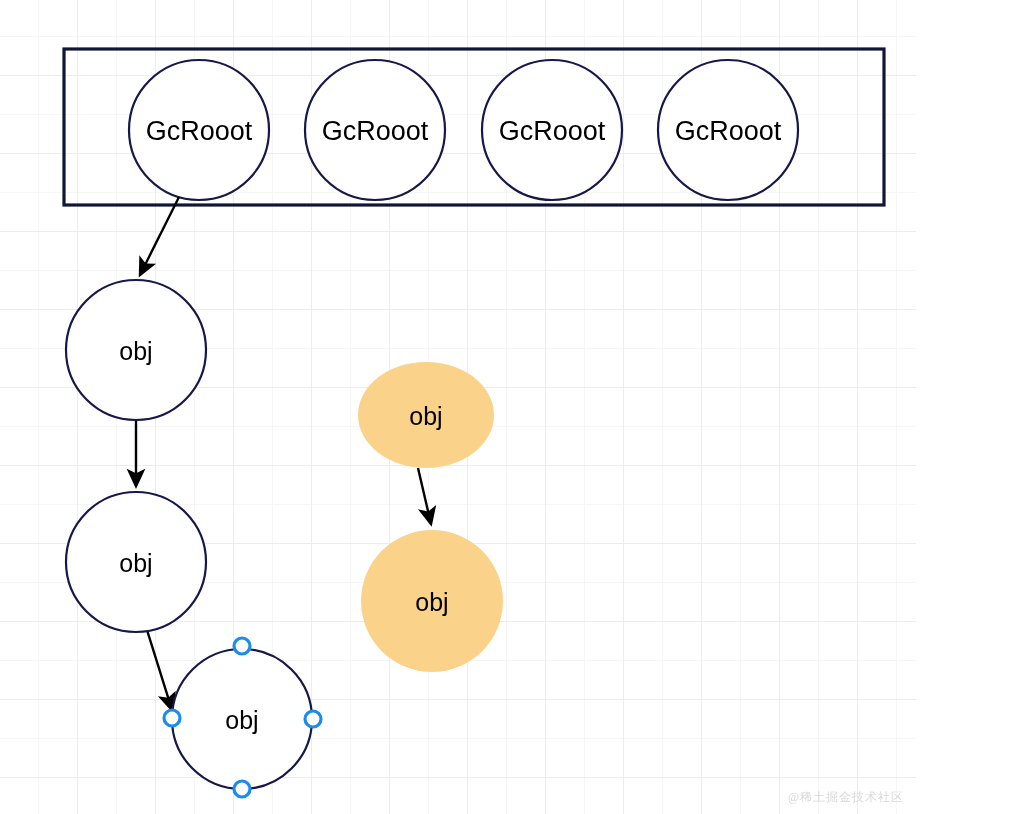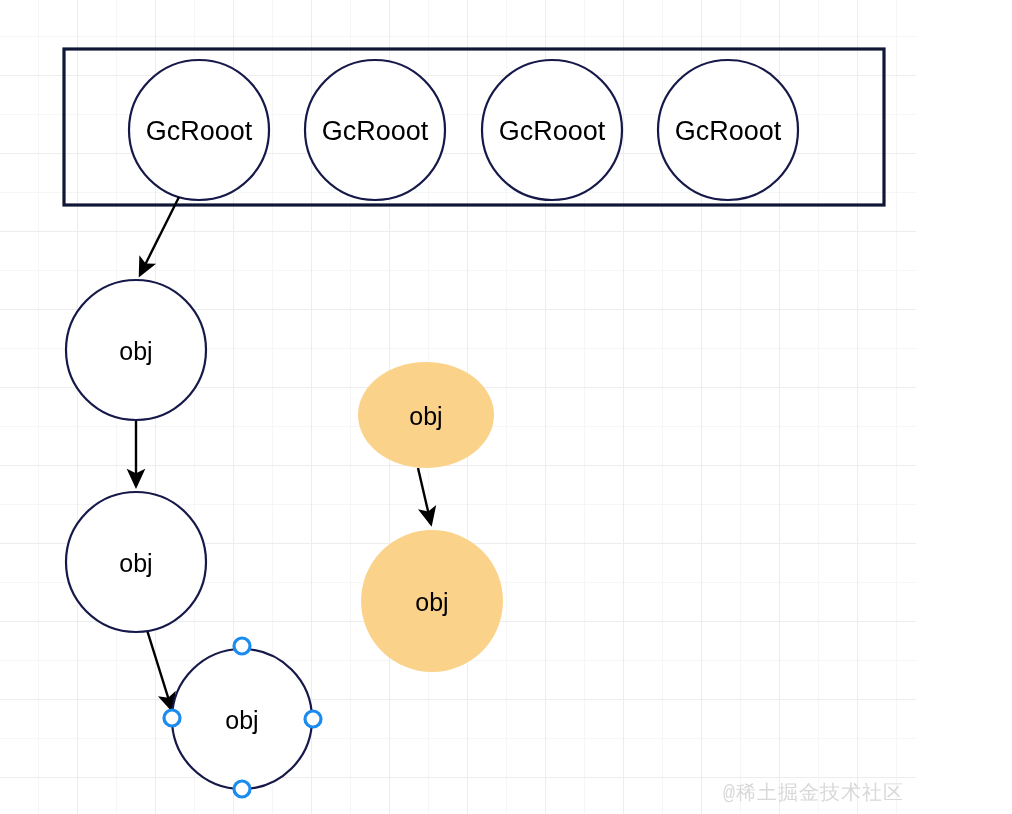--- a/index.html
+++ b/index.html
@@ -68,23 +68,23 @@
   }
   .handle-ring {
     fill: #ffffff;
     stroke: #1a8cf0;
     stroke-width: 3.2;
   }
   #watermark {
     position: absolute;
     right: 12px;
     bottom: 8px;
-    font-size: 20px;
+    font-size: 12px;
     color: #d8d8d8;
-    font-family: Liberation Mono, monospace;
+    font-family: Liberation Serif, serif;
     letter-spacing: 1px;
     white-space: nowrap;
     user-select: none;
   }
 </style>
 </head>
 <body>
 
 <div id="canvas">
 

